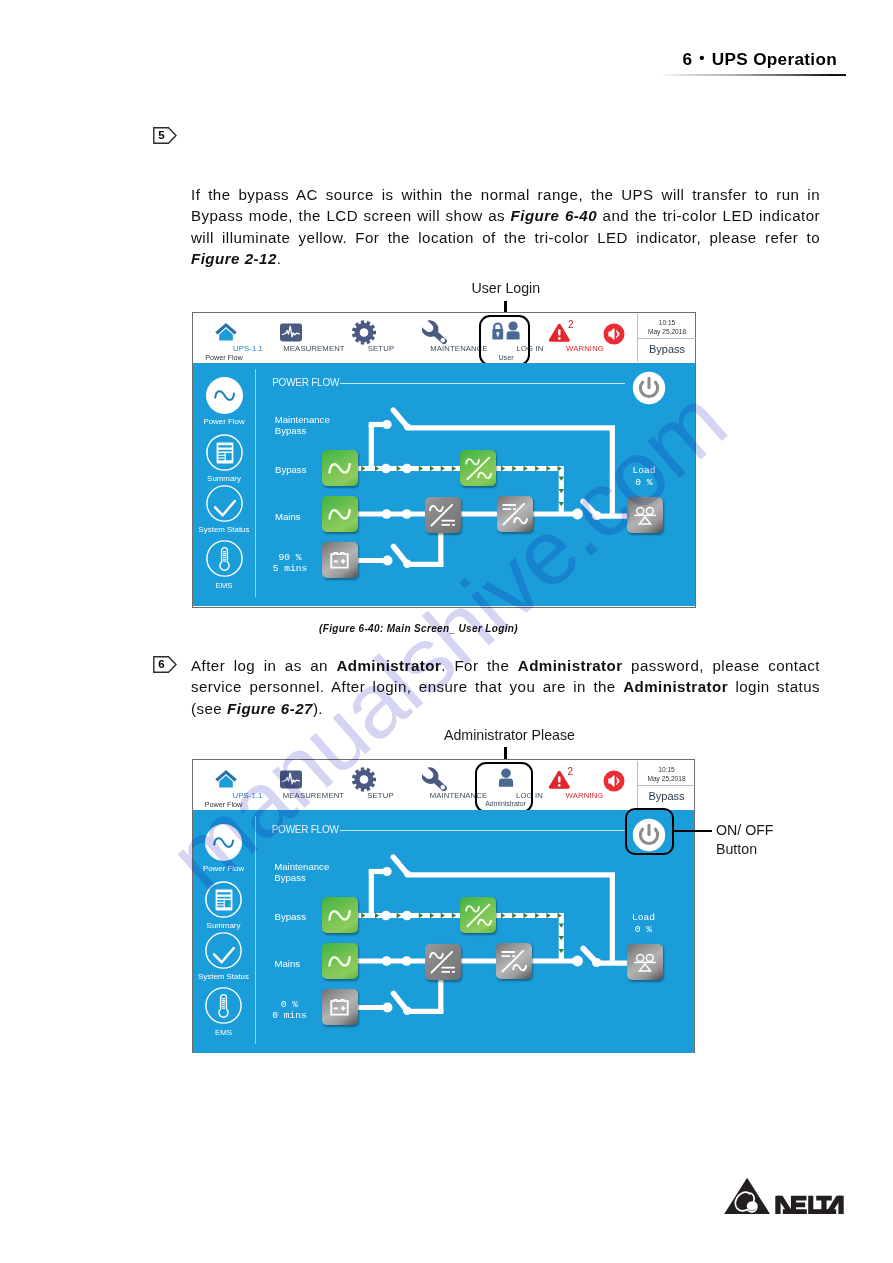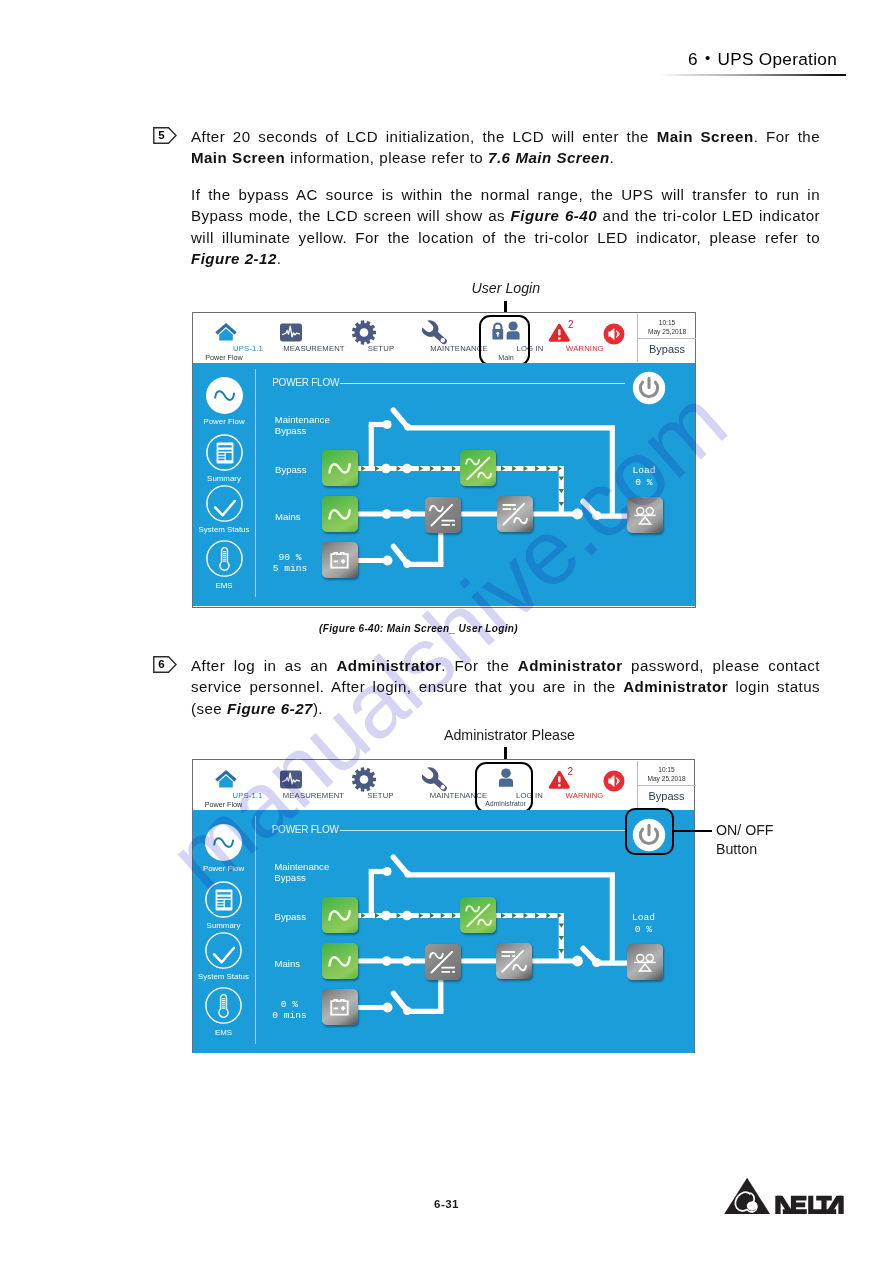--- a/index.html
+++ b/index.html
@@ -2,21 +2,21 @@
 <html><head>
 <meta charset="utf-8">
 <style>
   html,body{margin:0;padding:0;}
   body{width:893px;height:1263px;background:#fff;position:relative;overflow:hidden;
        font-family:"Liberation Sans",sans-serif;color:#1a1a1a;
        -webkit-font-smoothing:antialiased;}
   .page{position:absolute;left:0;top:0;width:893px;height:1263px;}
 
   
-  .hdr{position:absolute;right:56px;top:49px;font-size:17.2px;font-weight:normal;letter-spacing:.3px;
+  .hdr{position:absolute;right:56px;top:49px;font-size:17.2px;font-weight:bold;letter-spacing:.3px;
        white-space:nowrap;color:#000;}
   .hdr .dot{padding:0 7px;font-size:15px;position:relative;top:-2px;}
   .hdr-rule{position:absolute;left:660px;top:73.6px;width:186px;height:2.8px;
        background:linear-gradient(to right,#ffffff 0%, #dedede 12%, #b0b0b0 40%, #5a5a5a 72%, #111111 92%, #111111 100%);}
 
   
   .txt{position:absolute;font-size:15.1px;line-height:21.4px;letter-spacing:0.45px;word-spacing:0.3px;color:#111;
        text-align:justify;}
   .b{font-weight:bold;}
   .bi{font-weight:bold;font-style:italic;}
@@ -87,38 +87,35 @@
     <span>6</span><span class="dot">•</span><span>UPS Operation</span>
   </div>
   <div class="hdr-rule"></div>
 
   <div class="stepnum" style="left:153px;top:127px;">
     <svg width="24" height="17" viewBox="0 0 24 17">
         <path d="M0.8,0.8 H15.5 L23.0,8.5 L15.5,16.2 H0.8 Z" fill="#fff" stroke="#2b2b2b" stroke-width="1.4"></path>
       </svg>
     <span>5</span>
   </div>
-  <div class="txt" style="left:191px;top:126px;width:629px;">
-    <span>After 20 seconds of LCD initialization, the LCD will enter the </span><span class="b">Main Screen</span><span>. For the </span><span class="b">Main Screen</span><span> information, please refer to </span><span class="bi">7.6 Main Screen</span><span>.</span>
-  </div>
   <div class="txt" style="left:191px;top:184px;width:629px;">
     <span>If the bypass AC source is within the normal range, the UPS will transfer to run in Bypass mode, the LCD screen will show as </span><span class="bi">Figure 6-40</span><span> and the tri-color LED indicator will illuminate yellow. For the location of the tri-color LED indicator, please refer to </span><span class="bi">Figure 2-12</span><span>.</span>
   </div>
 
   <div class="stepnum" style="left:153px;top:656px;">
     <svg width="24" height="17" viewBox="0 0 24 17">
         <path d="M0.8,0.8 H15.5 L23.0,8.5 L15.5,16.2 H0.8 Z" fill="#fff" stroke="#2b2b2b" stroke-width="1.4"></path>
       </svg>
     <span>6</span>
   </div>
   <div class="txt" style="left:191px;top:655px;width:629px;">
     <span>After log in as an </span><span class="b">Administrator</span><span>. For the </span><span class="b">Administrator</span><span> password, please contact service personnel. After login, ensure that you are in the </span><span class="b">Administrator</span><span> login status (see </span><span class="bi">Figure 6-27</span><span>).</span>
   </div>
 
-  <div class="callout-txt" style="left:471.5px;top:280px;font-style:italic;">User Login</div>
+  <div class="callout-txt" style="left:471.5px;top:280px;">User Login</div>
   <div class="callout-line" style="left:504.2px;top:300.8px;width:2.4px;height:15px;"></div>
 
   <div class="fig" id="fig1" style="left:192px;top:312px;width:504px;height:296px;">
     <div class="fig-top" style="height:50px;">
 
       <div class="tb-item" style="left:0px;width:62px;">
         <span class="tb-ico" style="top:9px;margin-left:2px;">
           <svg width="24" height="20" viewBox="0 0 24 20">
               <path d="M12 1 L1.2 10.2 L3.6 12.6 L12 5.1 L20.4 12.6 L22.8 10.2 Z" fill="#2f6fa8"></path>
               <path d="M12 6.6 L5.2 12.6 V18.6 H18.8 V12.6 Z" fill="#1b9dd9"></path>
@@ -165,21 +162,21 @@
           <svg width="34" height="21" viewBox="0 0 34 21">
             <path d="M5.2 8.2 V6.1 a3.6 3.6 0 0 1 7.2 0 V8.2" fill="none" stroke="#4a6a93" stroke-width="2.1"></path>
             <rect x="3.4" y="8.0" width="10.8" height="10.4" rx="0.6" fill="#4a6a93"></rect>
             <circle cx="8.8" cy="12.2" r="1.5" fill="#fff"></circle>
               <rect x="8.1" y="12.6" width="1.4" height="3" fill="#fff"></rect>
             <circle cx="24.1" cy="5.0" r="4.6" fill="#4a6a93"></circle>
             <path d="M17.6 18.4 V13.6 a3.3 3.3 0 0 1 3.3-3.3 h6.4 a3.3 3.3 0 0 1 3.3 3.3 V18.4 Z" fill="#4a6a93"></path>
           </svg>
         </span>
         <span class="tb-l1" style="top:31px;">LOG IN</span>
-        <span class="tb-l2" style="top:40px;">Main</span>
+        <span class="tb-l2" style="top:40px;">User</span>
       </div>
 
       <div class="tb-item" style="left:338px;width:60px;">
         <span class="tb-ico" style="top:10px;left:47%;">
           <svg width="24" height="20" viewBox="0 0 24 20">
               <path d="M11 1.4 a1.5 1.5 0 0 1 2.6 0 L22.6 16.6 a1.4 1.4 0 0 1 -1.3 2.1 H3.3 a1.4 1.4 0 0 1 -1.3 -2.1 Z" fill="#e1262d"></path>
               <rect x="11.1" y="6.2" width="2.4" height="6.4" rx="1.1" fill="#fff"></rect>
               <circle cx="12.3" cy="15.4" r="1.3" fill="#fff"></circle>
             </svg>
         </span>
@@ -620,21 +617,20 @@
           </svg>
         </div>
     </div>
   </div>
 
   <div class="caption" style="left:319px;top:623px;">(Figure 6-40: Main Screen_ User Login)</div>
 
   <div class="callout-line" style="left:674px;top:830.4px;width:38px;height:2px;"></div>
   <div class="callout-txt" style="left:716px;top:821px;line-height:19px;">ON/ OFF<br>Button</div>
 
-  <div style="position:absolute;left:0;top:1198px;width:893px;text-align:center;font-size:11.5px;font-weight:bold;letter-spacing:.5px;">6-31</div>
 
   <div style="position:absolute;left:722px;top:1175px;">
     <svg width="124" height="41" viewBox="0 0 124 41">
       <g fill="#231f20">
         <path d="M25.1 2.8 L48.0 39.0 H2.2 Z"></path>
       </g>
       <g>
         <path d="M27.8 19.0 c-1.4 -1.6 -3.6 -2.3 -6.1 -1.6 c-4.0 1.1 -7.6 5.1 -8.3 9.6 c-0.7 4.7 2.1 8.4 6.6 8.8 c1.9 0.2 3.8 -0.3 5.4 -1.2 c1.0 1.6 2.9 2.5 5.0 2.2 c2.8 -0.4 4.8 -2.9 4.5 -5.6 c-0.2 -2.0 -1.6 -3.6 -3.5 -4.2 c1.1 -2.6 0.9 -5.6 -0.8 -7.5 c-0.8 -0.9 -1.8 -1.4 -2.8 -1.5 z" fill="none" stroke="#ffffff" stroke-width="1.7" stroke-linejoin="round"></path>
         <path d="M29.8 26.5 c-2.3 -0.2 -4.4 1.3 -4.9 3.6 c-0.3 1.5 0.2 3.0 1.2 4.0 c1.1 1.2 2.7 1.8 4.3 1.6 c2.8 -0.4 4.8 -2.9 4.5 -5.6 c-0.2 -2.0 -1.6 -3.6 -3.5 -4.2 c-0.5 0.2 -1.0 0.4 -1.6 0.6 z" fill="#ffffff"></path>
       </g>

